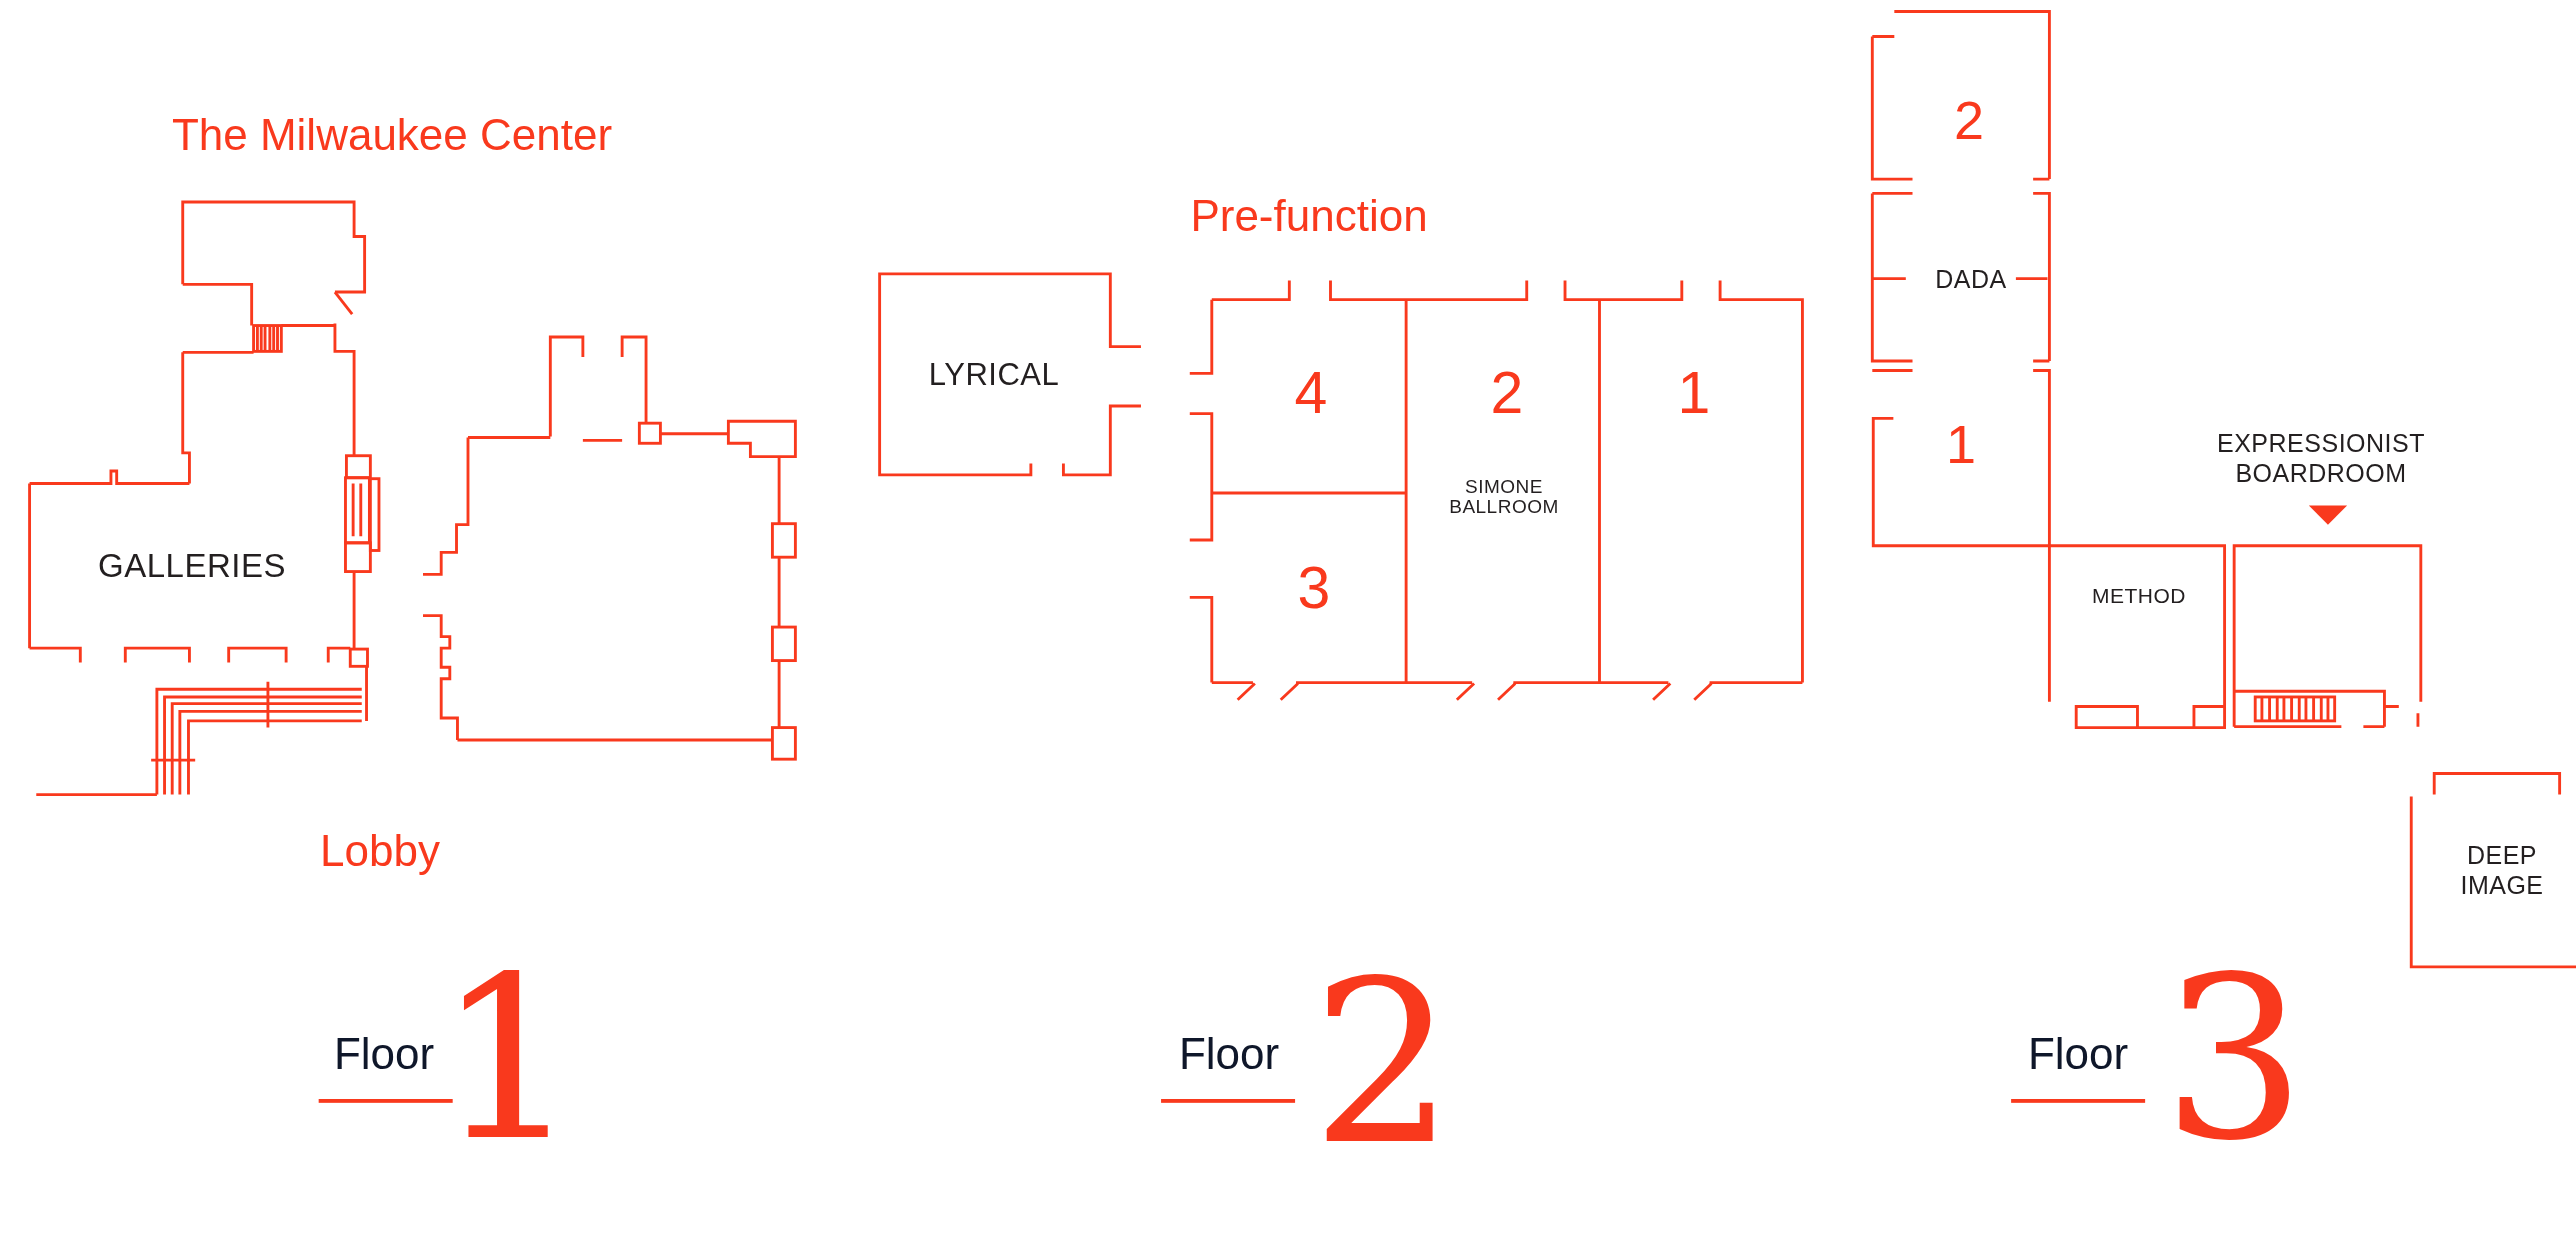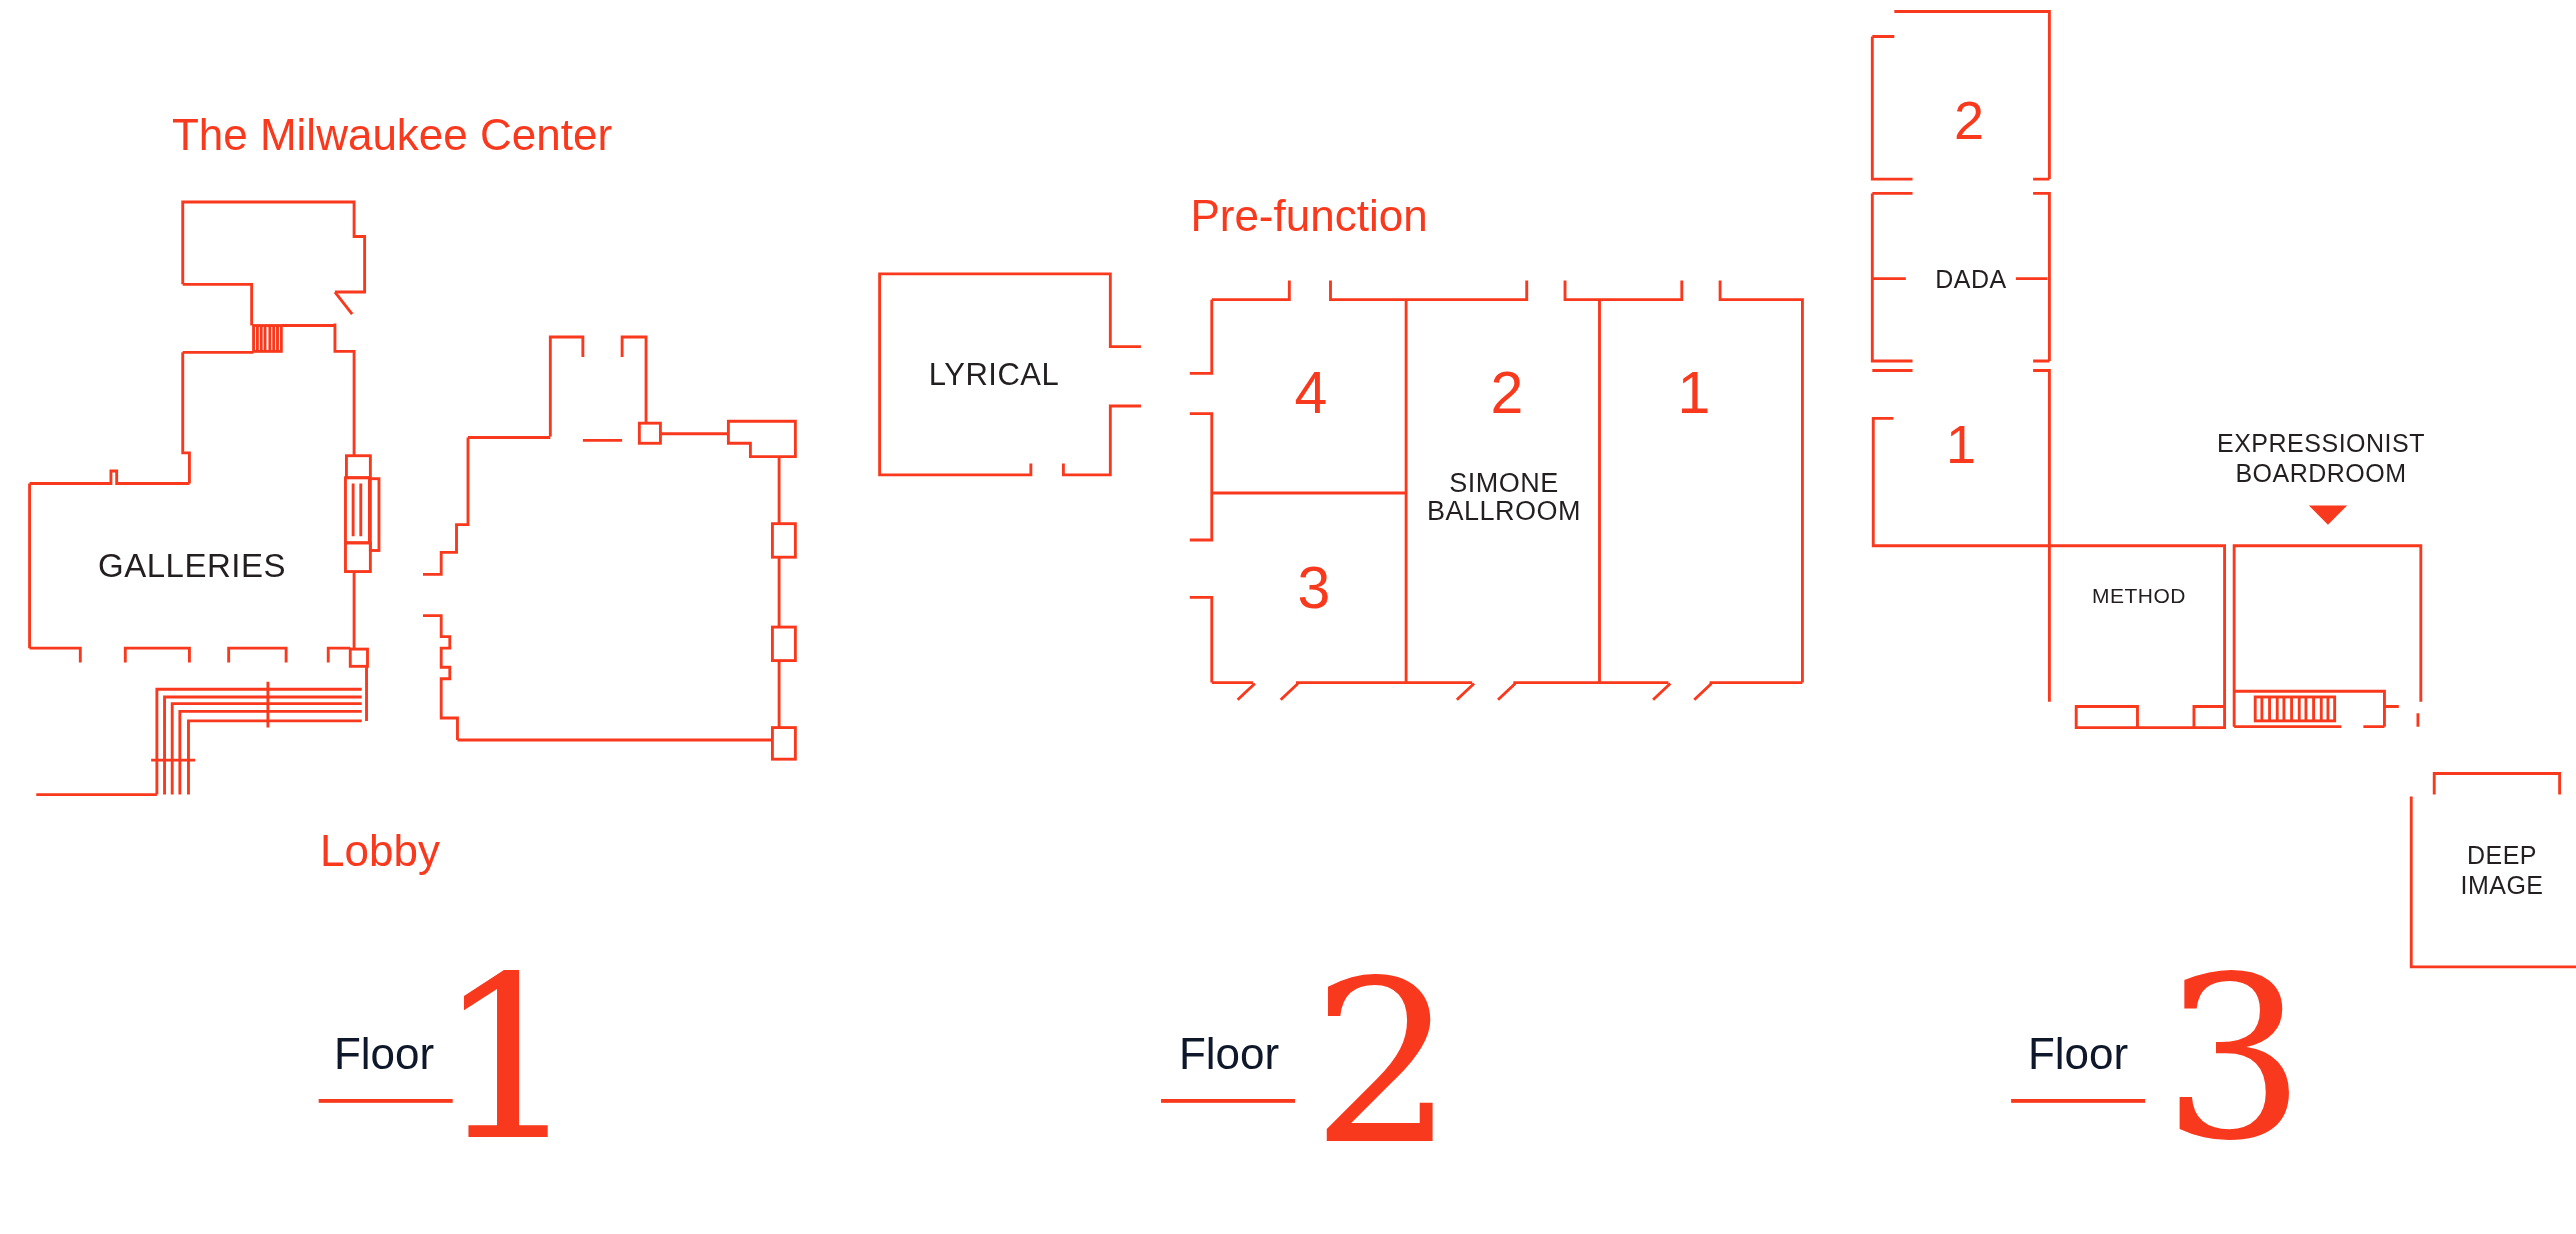--- a/index.html
+++ b/index.html
@@ -127,21 +127,21 @@
 
   <div class="lbl red-text red-label" style="left:1289px;top:216px;">Pre-function</div>
 
   <div class="lbl black-text" style="left:974px;top:375px;font-size:31px;">LYRICAL</div>
 
   <div class="lbl room-num" style="left:1291px;top:394px;">4</div>
   <div class="lbl room-num" style="left:1487px;top:394px;">2</div>
   <div class="lbl room-num" style="left:1674px;top:394px;">1</div>
   <div class="lbl room-num" style="left:1294px;top:589px;">3</div>
 
-  <div class="lbl black-text" style="left:1484px;top:497px;font-size:27px;line-height:1.05;">
+  <div class="lbl black-text" style="left:1484px;top:497px;font-size:19px;line-height:1.05;">
     <span style="display:block;">SIMONE</span>
     <span style="display:block;text-align:right;">BALLROOM</span>
   </div>
 
   <div class="lbl floor-word" style="left:1209px;top:1054px;">Floor</div>
   <div class="lbl floor-num" style="left:1363px;top:1063px;">2</div>
 
   <div class="lbl room-num-sm" style="left:1949px;top:120px;">2</div>
   <div class="lbl black-text" style="left:1951px;top:279px;font-size:25px;">DADA</div>
   <div class="lbl room-num-sm" style="left:1941px;top:444px;">1</div>

